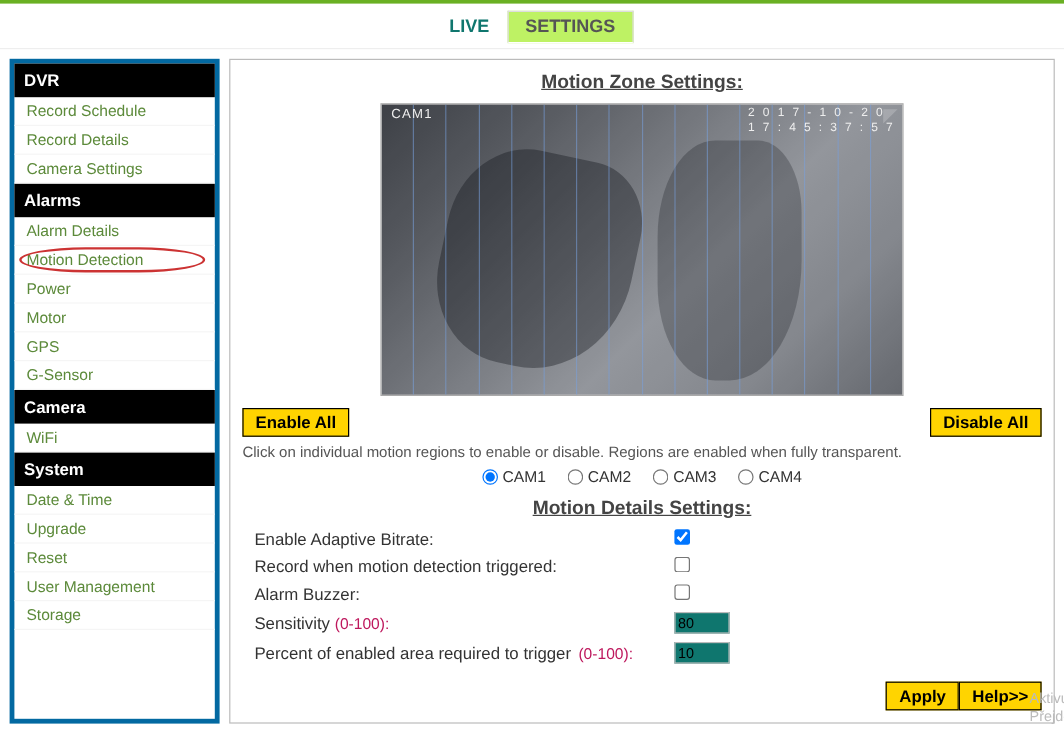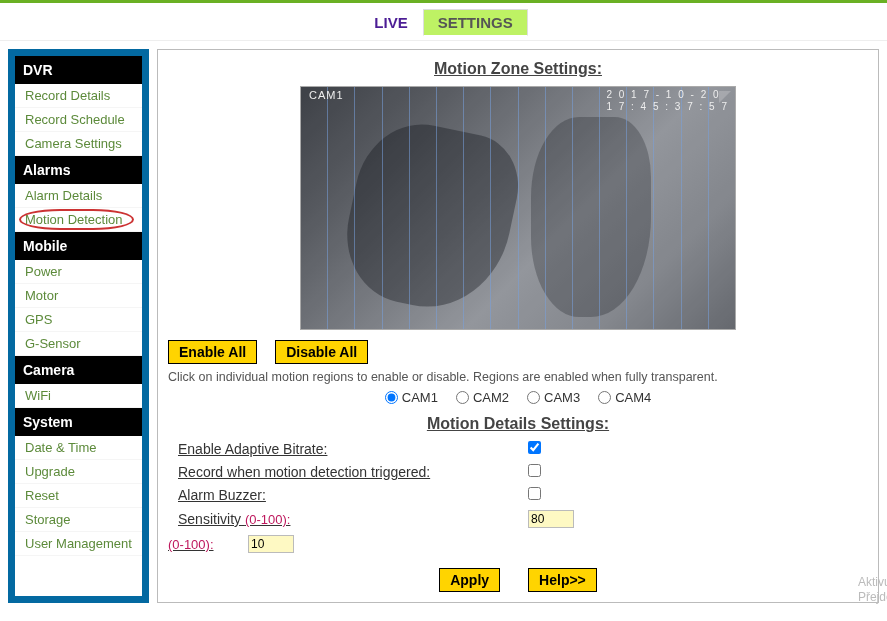--- a/index.html
+++ b/index.html
@@ -13,33 +13,33 @@
   .topbar { height: 3px; background: #6ab023; }
   .tabs {
     display: flex;
     justify-content: center;
     padding: 6px 0 4px 0;
     border-bottom: 1px solid #eee;
   }
   .tab {
     font-weight: bold;
     font-size: 15px;
-    color: #4c1d95;
+    color: #0f766e;
     padding: 4px 14px;
     cursor: pointer;
     border: 1px solid transparent;
   }
   .tab.active {
     color: #555;
     background: #bef264;
     border: 1px solid #ddd;
     border-bottom-color: #fff;
   }
   .layout { display: flex; padding: 8px; gap: 8px; }
-  .sidebar { width: 141px; border: 7px solid #0369a1; background: #fff; }
+  .sidebar { width: 175px; border: 4px solid #0369a1; background: #fff; }
   .side-head {
     background: #000;
     color: #fff;
     font-weight: bold;
     padding: 6px 8px;
     font-size: 14px;
   }
   .side-item {
     padding: 4px 10px;
     color: #5c8a3a;
@@ -102,56 +102,55 @@
     position: absolute; top: 4px; right: 4px;
     width: 0; height: 0;
     border-left: 12px solid rgba(255,255,255,0.2);
     border-bottom: 12px solid transparent;
   }
   .preview .blob {
     position: absolute;
     background: rgba(0,0,0,0.35);
     border-radius: 40% 30% 50% 40%;
   }
-  .btn-row { display: flex; justify-content: flex-start; gap: 18px; margin: 10px 0 6px 0; }
+  .btn-row { display: flex; justify-content: space-between; gap: 18px; margin: 10px 0 6px 0; }
   .btn-yellow {
     background: #ffd400;
     border: 1px solid #000;
     font-weight: bold;
     padding: 3px 10px;
     cursor: pointer;
     font-size: 14px;
   }
   .hint {
     text-align: left;
     color: #555;
     font-size: 12.5px;
     margin: 3px 0;
   }
   .cam-radios {
     display: flex; justify-content: center; gap: 18px;
     margin: 6px 0 10px 0;
     font-size: 13px;
   }
   .cam-radios label { display: flex; align-items: center; gap: 4px; color: #333; }
-  .form-row { display: flex; align-items: center; margin: 7px 0; text-decoration: underline; }
+  .form-row { display: flex; align-items: center; margin: 7px 0; }
   .form-row .lbl { width: 360px; color: #333; font-size: 14px; padding-left: 10px; }
   .form-row .ctl { }
   .sub { color: #be185d; font-size: 13px; }
   .num-input {
     width: 46px; height: 18px;
-    background: #fef9c3;
+    background: #0f766e;
     border: 1px solid #bbb;
     font-size: 12px;
     padding: 0 2px;
   }
   .footer {
-    display: flex; justify-content: center;
+    display: flex; justify-content: flex-end;
     padding: 8px 0 0 0;
-    gap: 28px;
   }
   .watermark {
     position: absolute;
     right: -60px;
     bottom: -2px;
     color: #bbb;
     font-size: 12px;
     text-align: left;
     line-height: 1.2;
     pointer-events: none;
@@ -164,43 +163,42 @@
 
 <div class="tabs">
   <div class="tab">LIVE</div>
   <div class="tab active">SETTINGS</div>
 </div>
 
 <div class="layout">
 
   <div class="sidebar">
     <div class="side-head">DVR</div>
+    <div class="side-item">Record Schedule</div>
     <div class="side-item">Record Details</div>
-    <div class="side-item">Record Schedule</div>
     <div class="side-item">Camera Settings</div>
 
     <div class="side-head">Alarms</div>
     <div class="side-item">Alarm Details</div>
     <div class="side-item circled">Motion Detection</div>
 
-    <div class="side-head">Mobile</div>
     <div class="side-item">Power</div>
     <div class="side-item">Motor</div>
     <div class="side-item">GPS</div>
     <div class="side-item">G-Sensor</div>
 
     <div class="side-head">Camera</div>
     <div class="side-item">WiFi</div>
 
     <div class="side-head">System</div>
     <div class="side-item">Date &amp; Time</div>
     <div class="side-item">Upgrade</div>
     <div class="side-item">Reset</div>
+    <div class="side-item">User Management</div>
     <div class="side-item">Storage</div>
-    <div class="side-item">User Management</div>
   </div>
 
   <div class="main">
 
     <div class="section-title">Motion Zone Settings:</div>
 
     <div class="preview-wrap">
       <div class="preview">
         <div class="blob" style="left:50px;top:40px;width:160px;height:180px;transform:rotate(12deg);"></div>
         <div class="blob" style="left:230px;top:30px;width:120px;height:200px;background:rgba(0,0,0,0.25);"></div>
@@ -273,20 +271,21 @@
     </div>
 
     <div class="form-row">
       <div class="lbl">
         <span>Sensitivity</span> <span class="sub">(0-100):</span>
       </div>
       <div class="ctl"><input class="num-input" value="80" style=""></div>
     </div>
 
     <div class="form-row">
+      <div class="lbl" style="width:280px">Percent of enabled area required to trigger</div>
       <div class="sub" style="width:80px">(0-100):</div>
       <div class="ctl"><input class="num-input" value="10" style=""></div>
     </div>
 
     <div class="footer">
       <button class="btn-yellow">Apply</button>
       <button class="btn-yellow">Help&gt;&gt;</button>
     </div>
 
     <div class="watermark">

